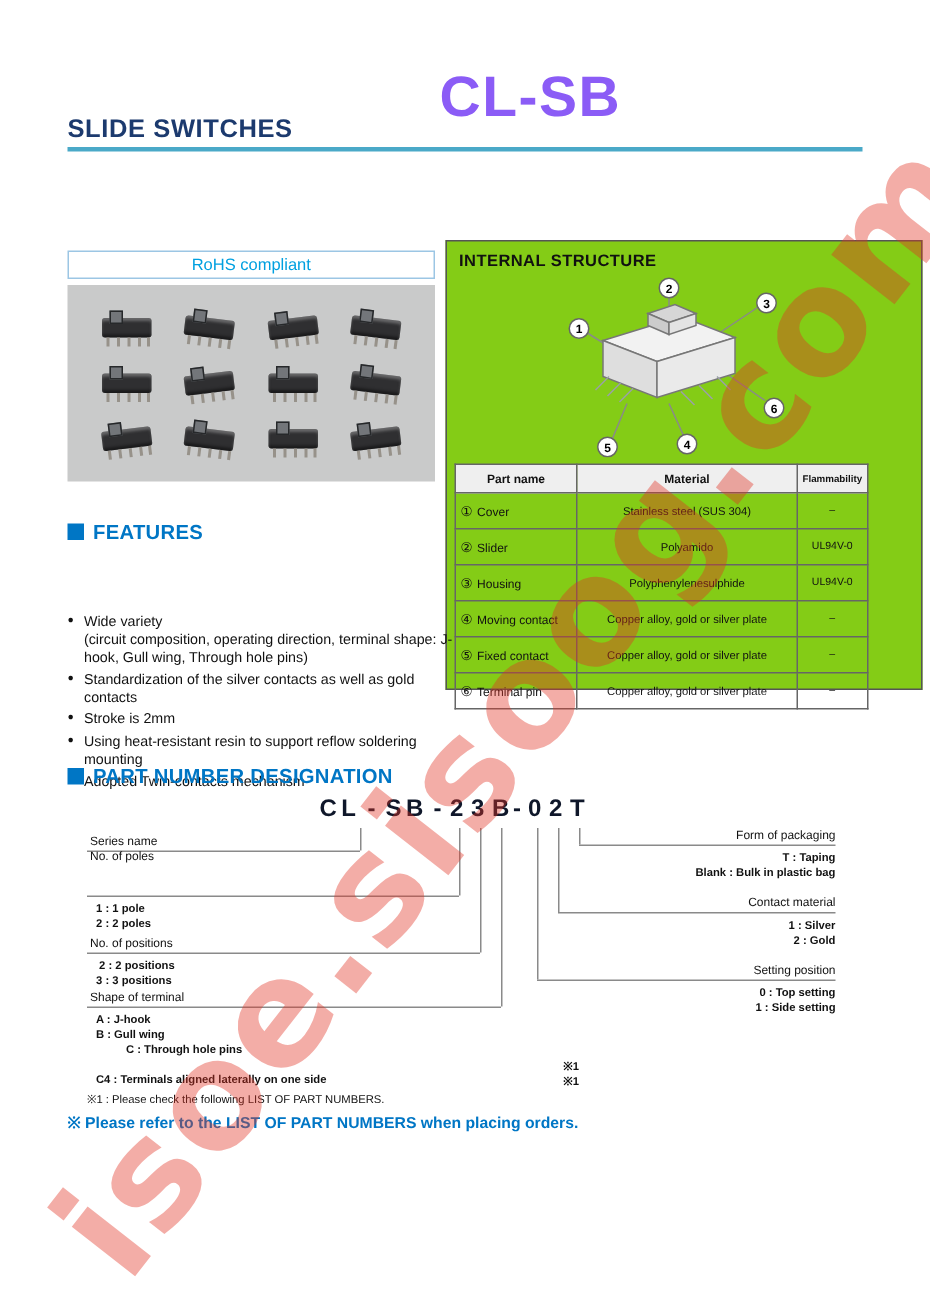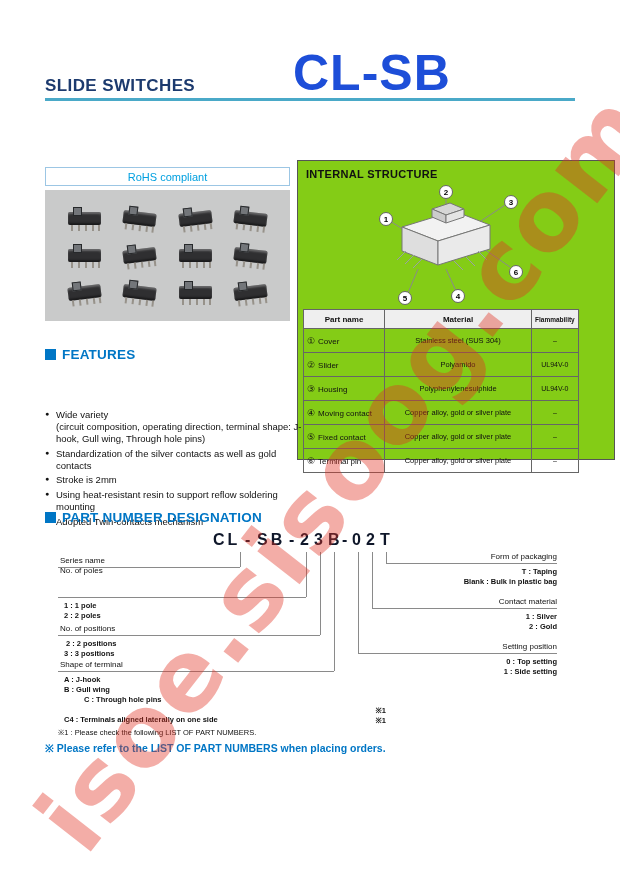--- a/index.html
+++ b/index.html
@@ -4,22 +4,22 @@
 <style>
   html,body { margin:0; padding:0; background:#ffffff; }
   .page {
     position:relative; width:620px; height:877px; background:#fff;
     font-family:"Liberation Sans", sans-serif; overflow:hidden; color:#111;
   }
 
   
   .title-left { position:absolute; left:45px; top:76px; font-size:17px; font-weight:bold;
                 color:#1c3a6e; letter-spacing:0.4px; }
-  .title-right { position:absolute; left:293px; top:44px; font-size:50px; font-weight:bold;
-                 color:#1d4ed8; letter-spacing:1px; }
+  .title-right { position:absolute; left:293px; top:44px; font-size:38px; font-weight:bold;
+                 color:#8b5cf6; letter-spacing:1px; }
   .head-rule { position:absolute; left:45px; top:98px; width:530px; height:3px; background:#4aa9c8; }
 
   
   .rohs-box { position:absolute; left:45px; top:167px; width:245px; height:19px;
               border:1px solid #9cc6e4; display:flex; align-items:center; justify-content:center;
               font-size:11px; color:#00a0e0; box-sizing:border-box; }
   .photo-grid { position:absolute; left:45px; top:190px; width:245px; height:131px; background:#c9caca;
                 display:grid; grid-template-columns:repeat(4,1fr); align-items:center; justify-items:center;
                 padding:10px 12px; box-sizing:border-box; }
   .sw { position:relative; width:33px; height:13px; background:#2f2f31; border-radius:2px;

